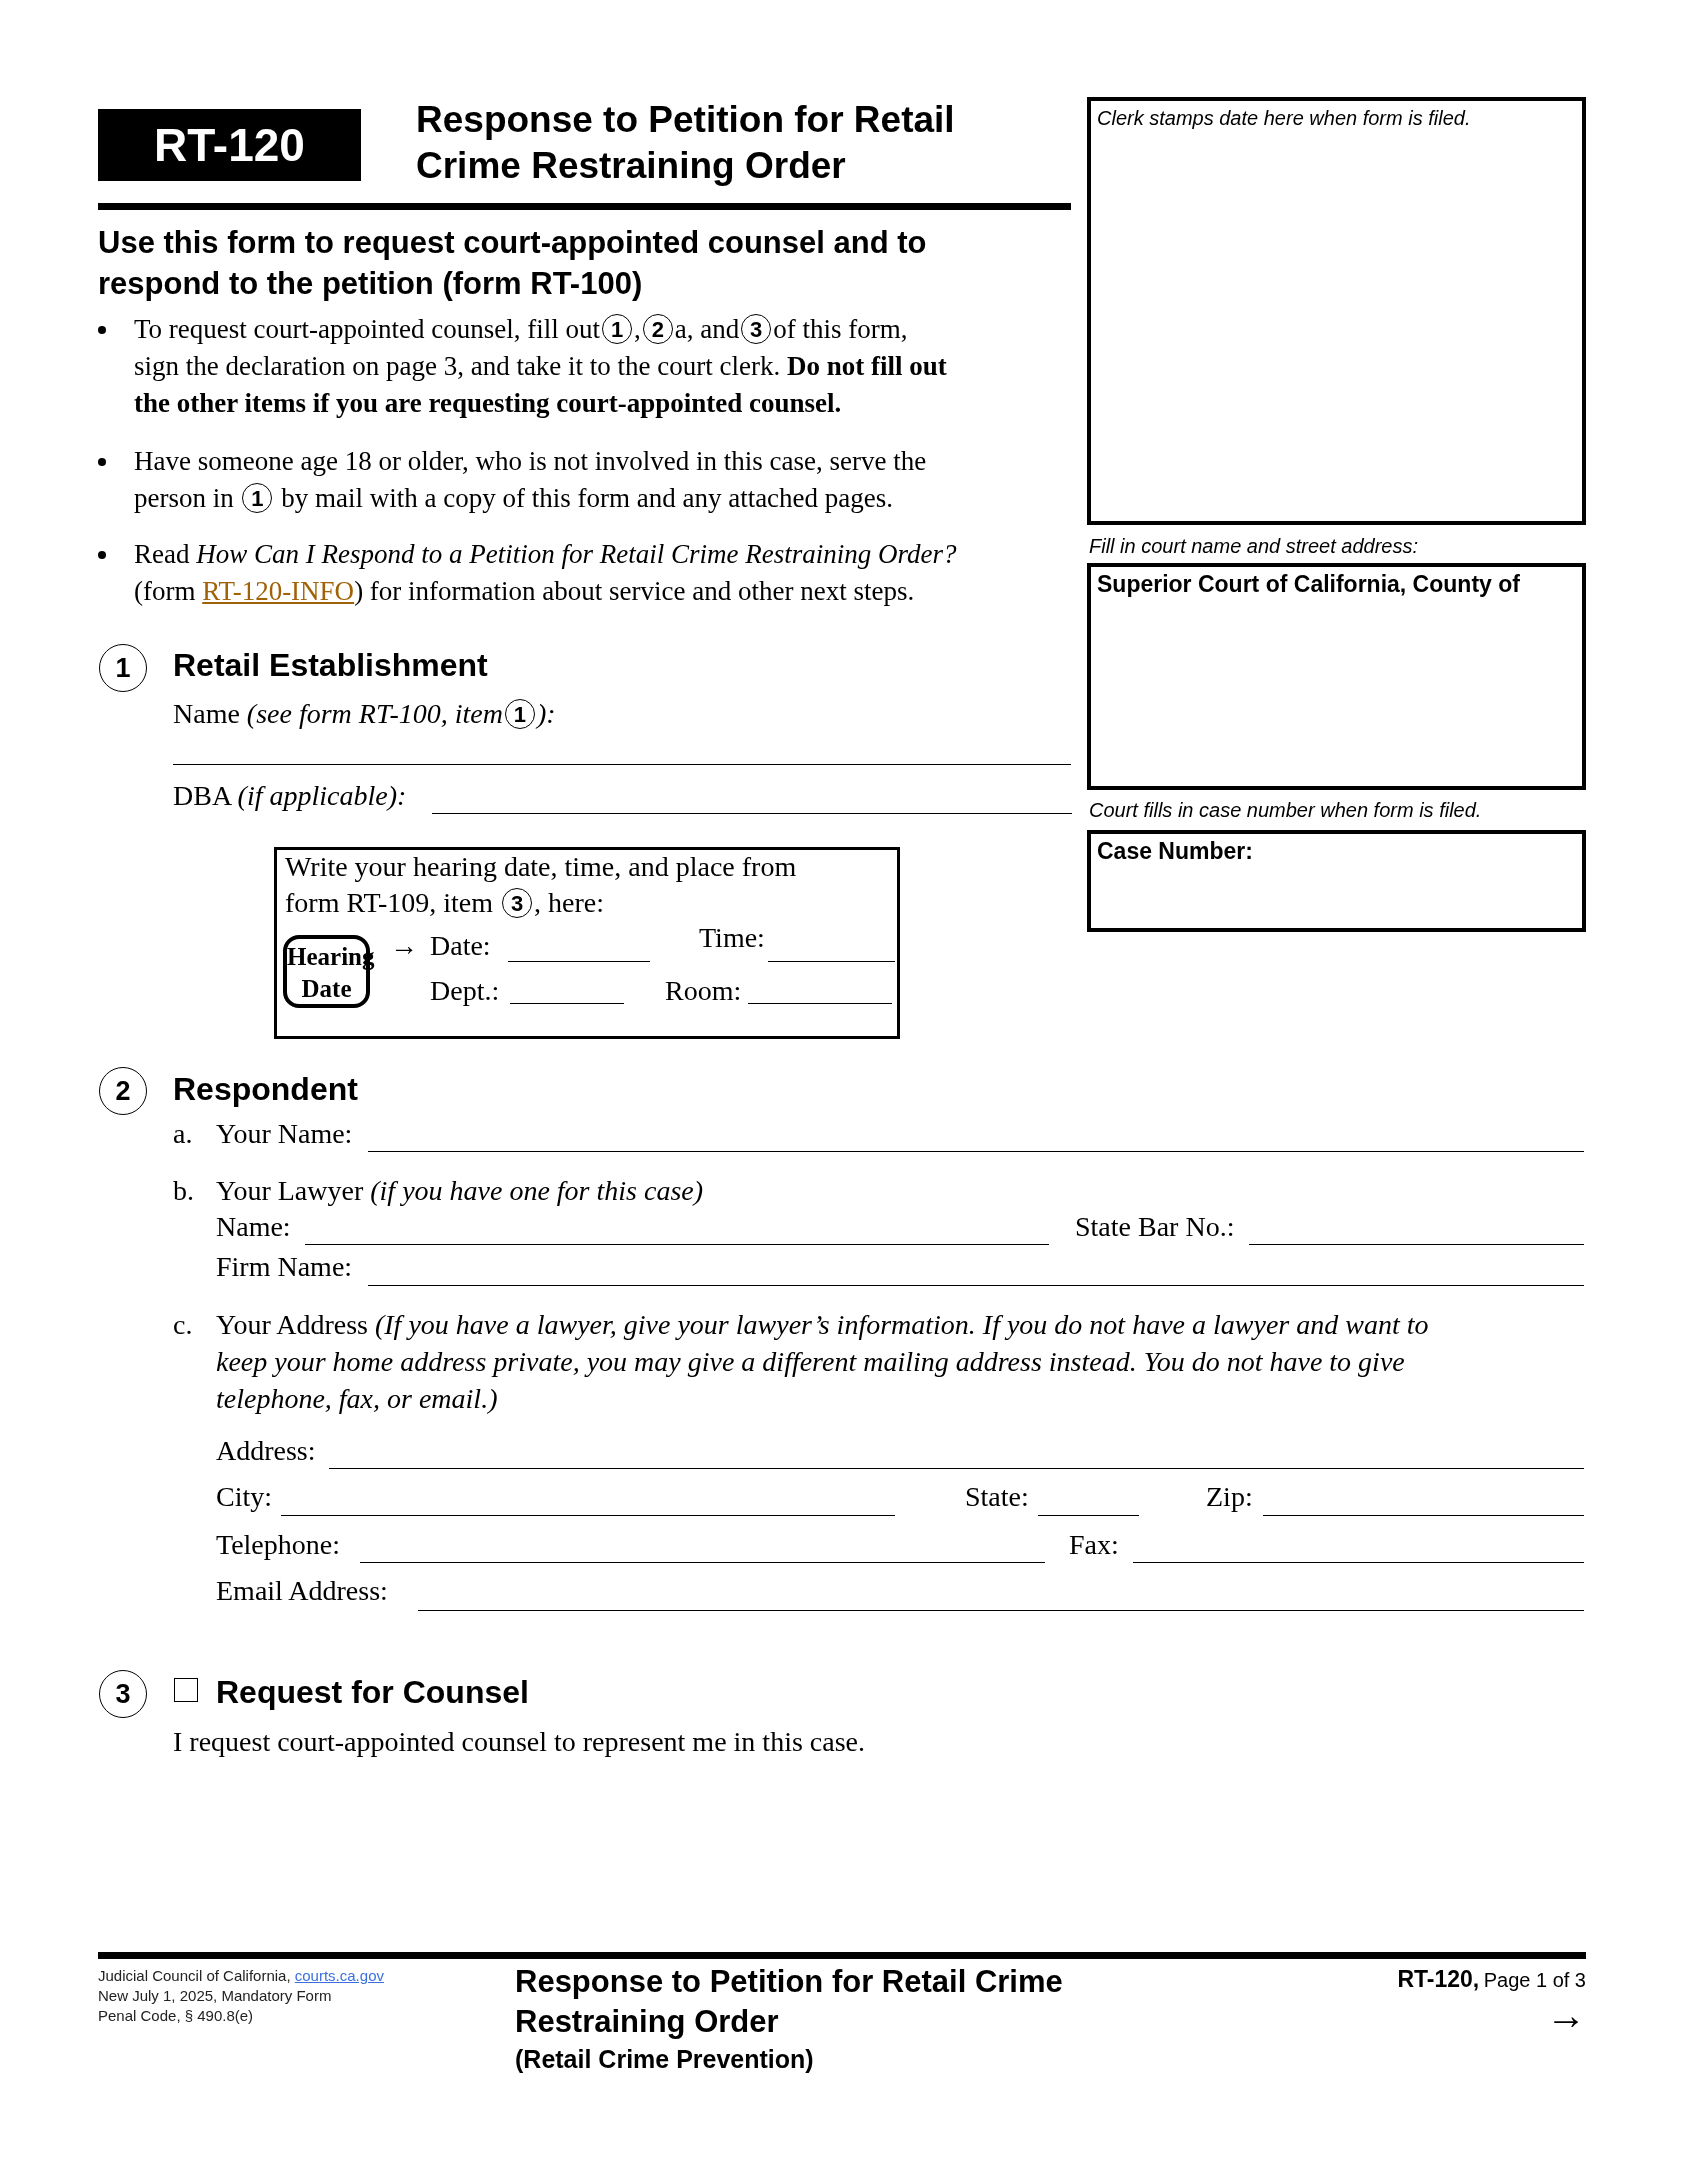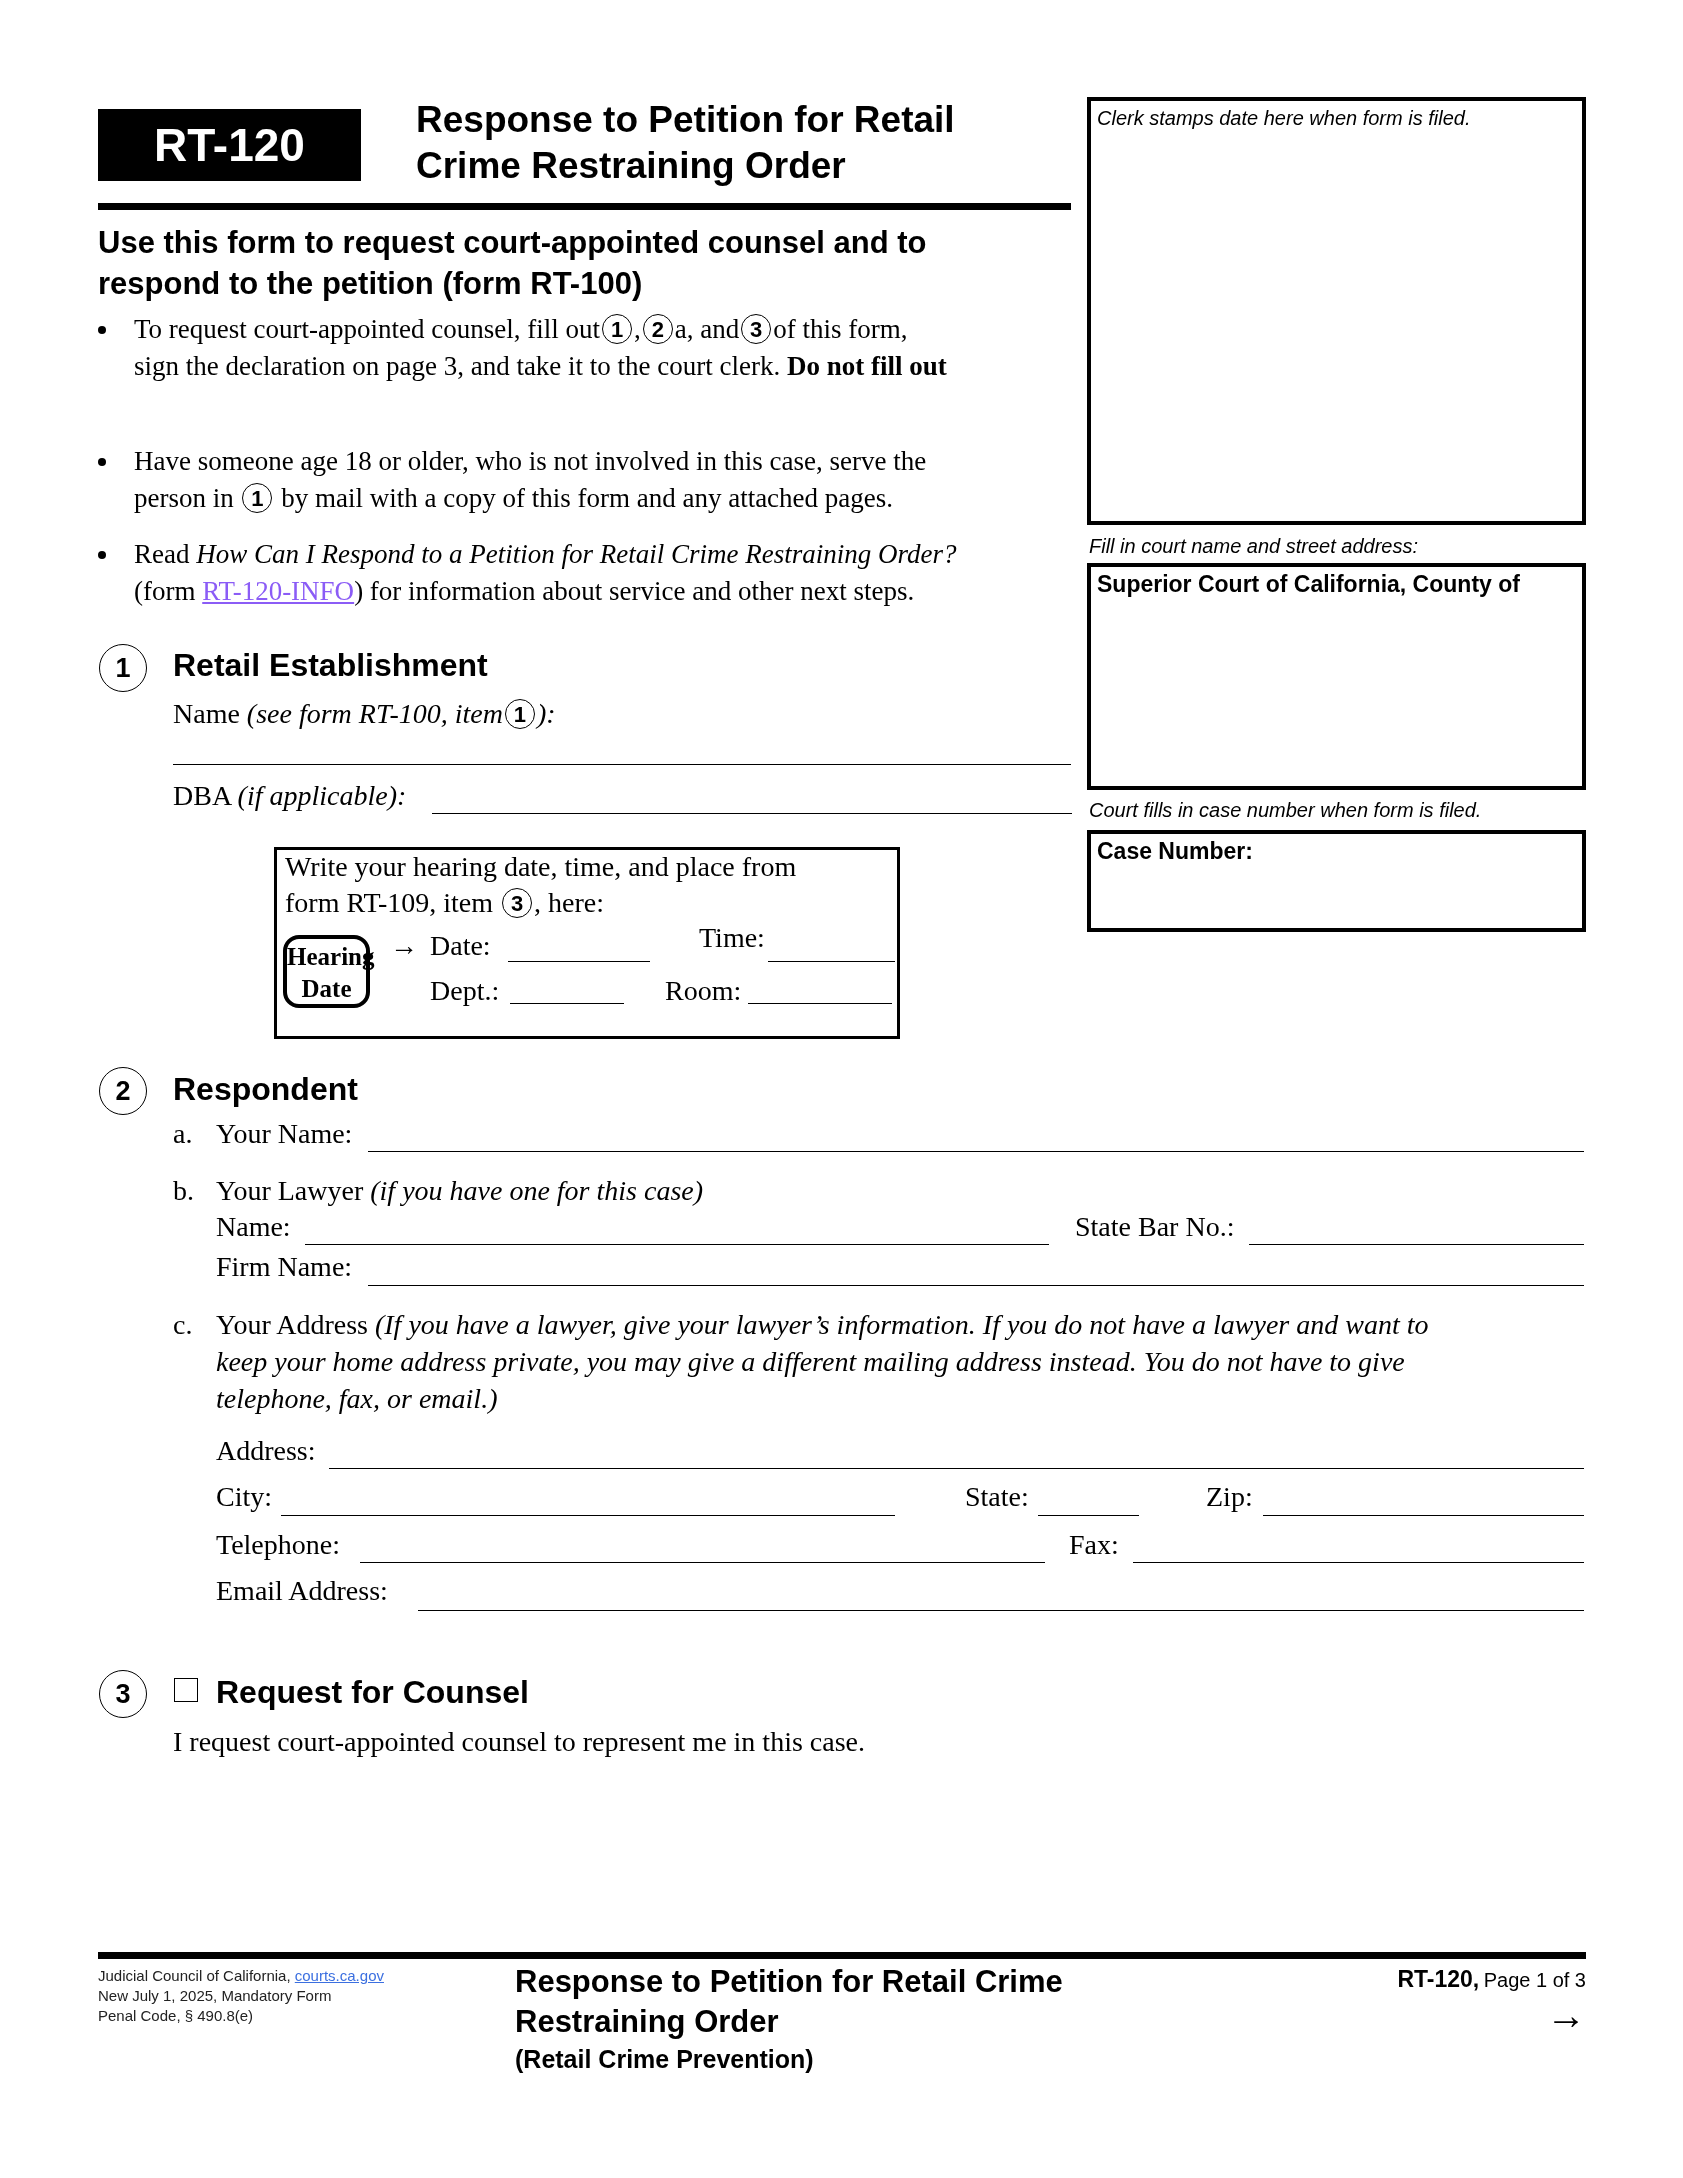--- a/index.html
+++ b/index.html
@@ -16,21 +16,21 @@
   #header-rule { left:98px; top:203px; width:973px; height:7px; background:#000; }
   #subtitle { left:98px; top:222px; width:980px; font-size:31px; line-height:41px; font-weight:bold; }
 
   .bullet-list { left:98px; width:980px; font-size:27px; line-height:37px; }
   .bullet-row { position:absolute; left:0; width:980px; }
   .bullet-dot { position:absolute; left:0; top:15px; width:8px; height:8px; border-radius:50%; background:#000; }
   .bullet-text { position:absolute; left:36px; width:941px; }
   .circ { display:inline-block; width:30px; height:30px; border:1.5px solid #000; border-radius:50%;
     font-family:"Liberation Sans", sans-serif; font-weight:bold; font-size:22px; line-height:30px; text-align:center;
     vertical-align:middle; box-sizing:border-box; margin:0 2px; position:relative; top:-3px; }
-  .link { color:#8b5cf6; text-decoration:underline; }
+  .link { color:#a16207; text-decoration:underline; }
 
   
   .box { border:4px solid #000; box-sizing:border-box; }
   #clerk-box { left:1087px; top:97px; width:499px; height:428px; }
   .box-label { position:absolute; left:6px; top:6px; font-family:"Liberation Sans", sans-serif; font-style:italic; font-size:20px; }
   .box-label-bold { position:absolute; left:6px; top:4px; font-family:"Liberation Sans", sans-serif; font-weight:bold; font-size:23px; }
   #court-caption { left:1089px; top:535px; font-size:20px; font-style:italic; }
   #court-box { left:1087px; top:563px; width:499px; height:227px; }
   #case-caption { left:1089px; top:799px; font-size:20px; font-style:italic; }
   #case-box { left:1087px; top:830px; width:499px; height:102px; }
@@ -65,20 +65,21 @@
   <div>Use this form to request court-appointed counsel and to</div>
   <div>respond to the petition (form RT-100)</div>
 </div>
 
 <div class="abs bullet-list serif" style="top:311px; height:297px;">
   <div class="bullet-row" style="top:0;">
     <span class="bullet-dot"></span>
     <div class="bullet-text">
       <div><span>To request court-appointed counsel, fill out</span><span class="circ">1</span><span>,</span><span class="circ">2</span><span>a, and</span><span class="circ">3</span><span>of this form,</span></div>
       <div><span>sign the declaration on page 3, and take it to the court clerk.</span> <span class="b">Do not fill out</span></div>
+      <div class="b">the other items if you are requesting court-appointed counsel.</div>
     </div>
   </div>
   <div class="bullet-row" style="top:132px;">
     <span class="bullet-dot"></span>
     <div class="bullet-text">
       <div>Have someone age 18 or older, who is not involved in this case, serve the</div>
       <div><span>person in</span> <span class="circ">1</span> <span>by mail with a copy of this form and any attached pages.</span></div>
     </div>
   </div>
   <div class="bullet-row" style="top:225px;">

